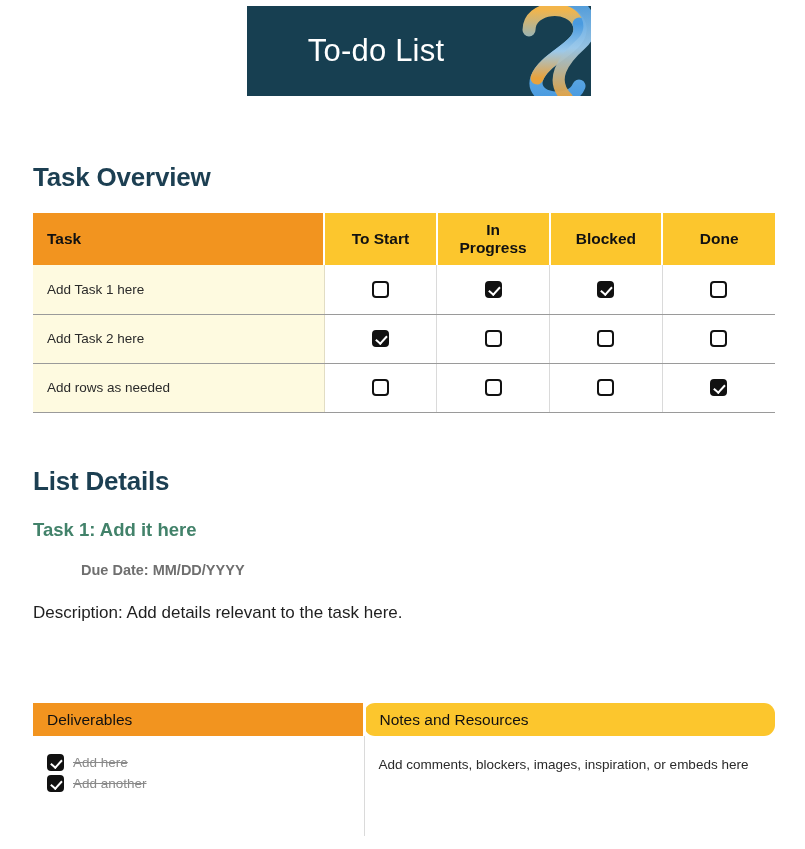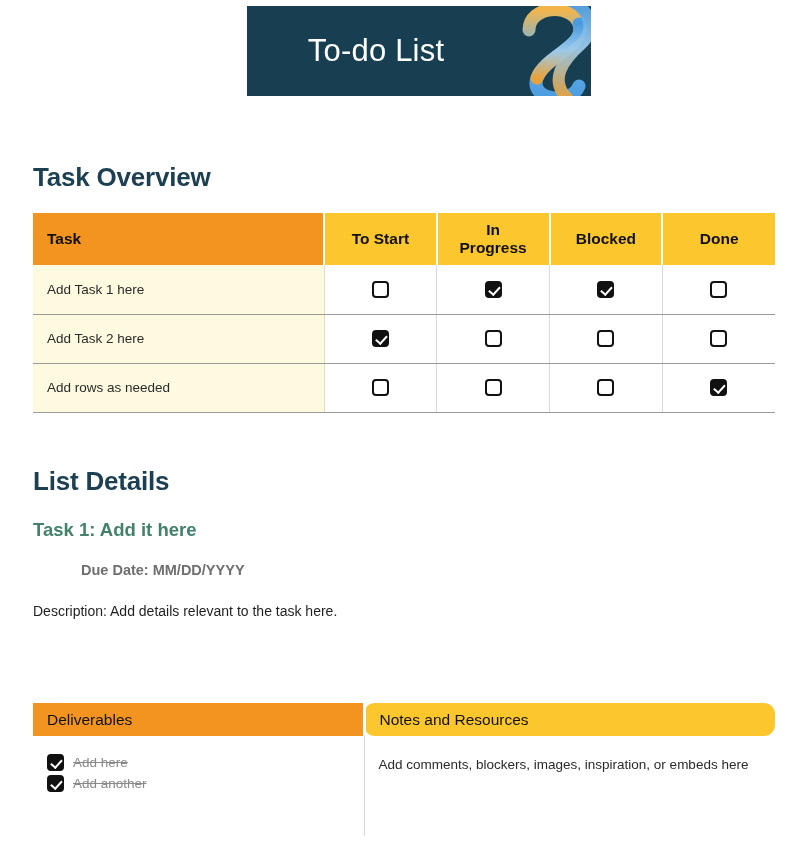--- a/index.html
+++ b/index.html
@@ -156,21 +156,21 @@
     top: 562px;
     font-size: 14.5px;
     font-weight: 700;
     color: #6f6f6f;
     margin-left: 48px;
   }
   #description {
     position: absolute;
     left: 33px;
     top: 603px;
-    font-size: 14px;
+    font-size: 17px;
     color: #1f1f1f;
   }
   .bullets {
     position: absolute;
     left: 33px;
     top: 636px;
     margin: 0;
     padding-left: 34px;
     list-style: none;
   }

